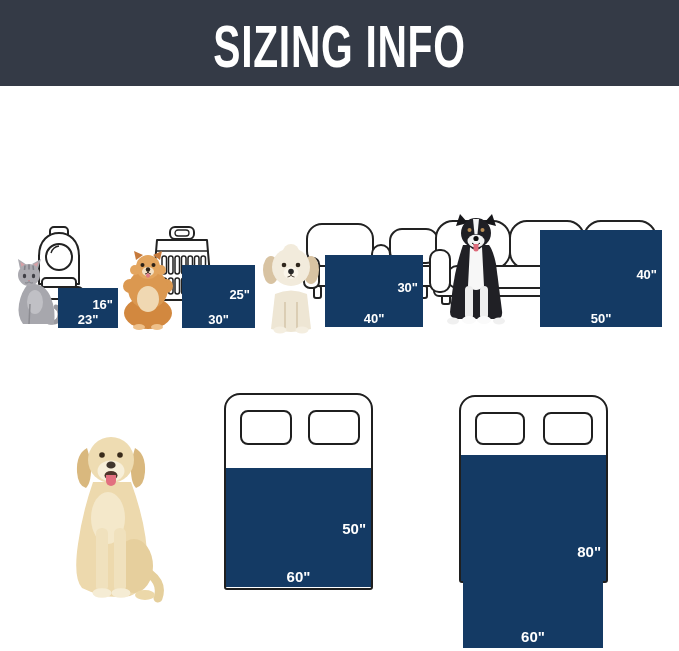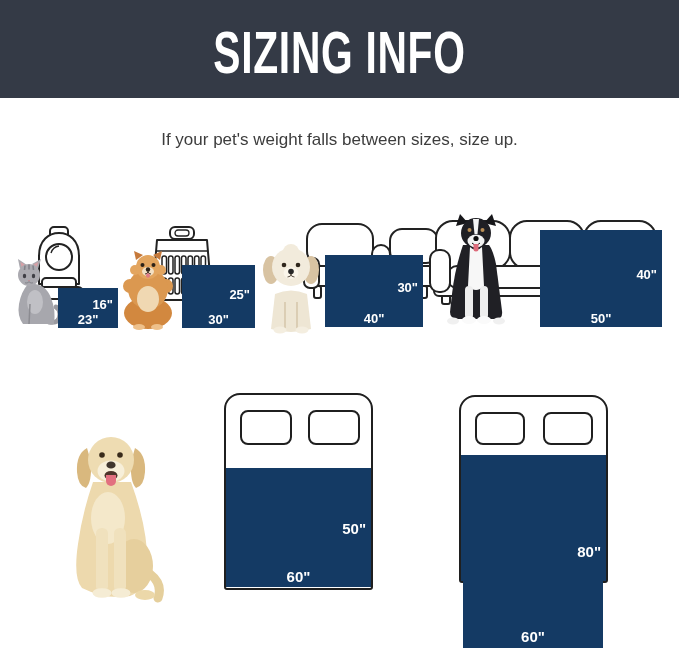--- a/index.html
+++ b/index.html
@@ -1,18 +1,18 @@
 <!DOCTYPE html>
 <html style="--header-bg: #343a46; --blanket-navy: #143a64; --furniture-outline: #222222; --label-text: #ffffff;"><head>
 <meta charset="utf-8">
 <style>
   html,body{margin:0;padding:0;background:#fff;}
   .page{position:relative;width:679px;height:651px;background:#fff;overflow:hidden;
         font-family:"Liberation Sans",sans-serif;}
-  .header{position:absolute;left:0;top:0;width:679px;height:98px;
+  .header{position:absolute;left:0;top:0;width:679px;height:86px;
           background:var(--header-bg,#343a46);display:flex;align-items:center;justify-content:center;}
   .header-title{color:#fff;font-weight:bold;font-size:60px;letter-spacing:1px;line-height:1;
           display:inline-block;transform:scaleX(.68);white-space:nowrap;margin-top:8px;}
   .subtitle{position:absolute;top:130px;left:0;width:679px;text-align:center;
           font-size:17px;color:#3d3d3d;}
   .furn{position:absolute;z-index:1;}
   .pet{position:absolute;z-index:2;}
   .blanket{position:absolute;background:var(--blanket-navy,#143a64);z-index:3;}
   .dim{position:absolute;color:#fff;font-weight:bold;line-height:1;}
   .dim-h{right:5px;font-size:13px;}
@@ -25,21 +25,20 @@
 </style>
 </head>
 <body>
 
 <div class="page">
 
   <div class="header">
     <span class="header-title">SIZING INFO</span>
   </div>
 
-  <div class="subtitle">If your pet's weight falls between sizes, size up.</div>
 
   <svg class="furn" style="left:33px;top:226px" width="52" height="74" viewBox="0 0 52 74">
     <g fill="#fff" stroke="#222" stroke-width="2" stroke-linejoin="round">
       <rect x="17" y="1" width="18" height="12" rx="4"></rect>
       <path d="M6,58 V30 C6,14 16,7 26,7 C36,7 46,14 46,30 V58 Z"></path>
       <circle cx="26" cy="31" r="13"></circle>
       <path d="M18,27 a10,10 0 0 1 8,-7" fill="none" stroke-width="1.4"></path>
       <rect x="9" y="52" width="34" height="11" rx="4"></rect>
       <rect x="2" y="61" width="48" height="12" rx="5"></rect>
     </g>

